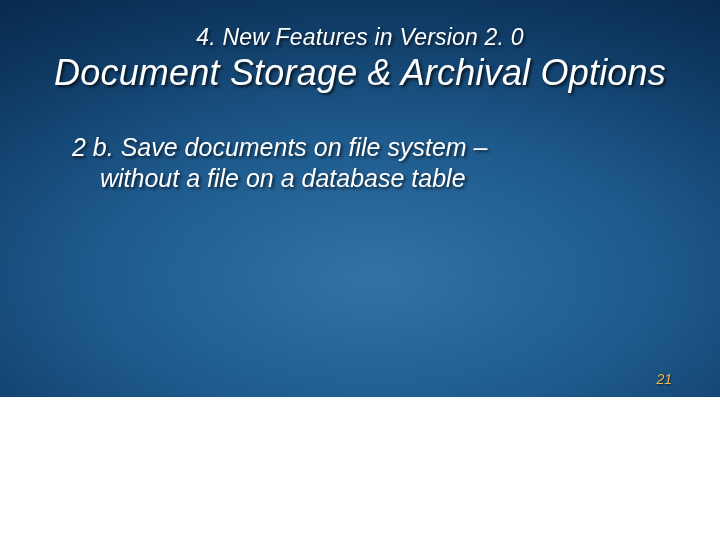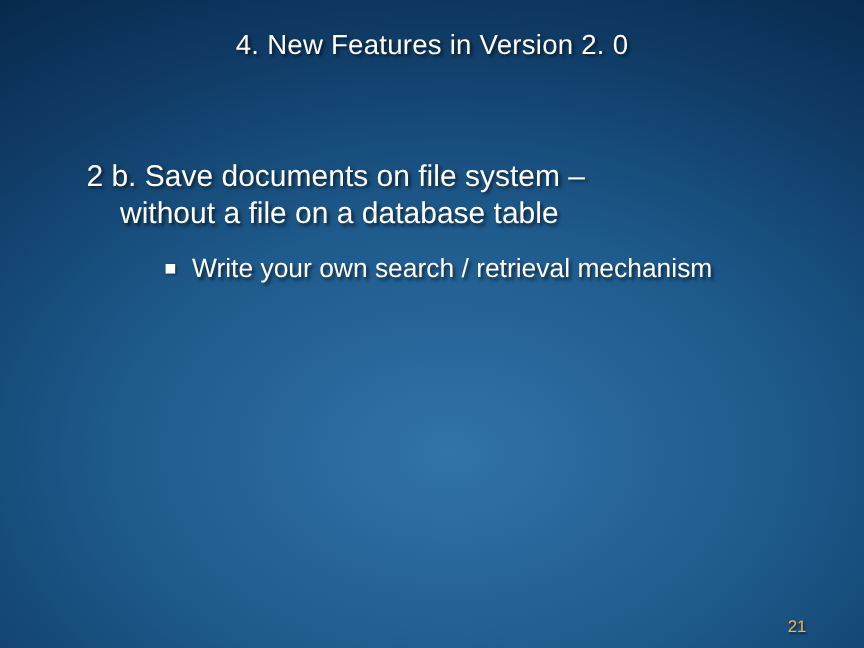--- a/index.html
+++ b/index.html
@@ -5,30 +5,31 @@
   html, body {
     margin: 0;
     padding: 0;
     width: 720px;
     height: 540px;
     overflow: hidden;
     font-family: Verdana, Geneva, sans-serif;
   }
   .slide {
     width: 720px;
-    height: 540px;
+    height: 397px;
     background: radial-gradient(ellipse 130% 120% at 52% 70%,
                 #3273a8 0%,
                 #1e5a8c 30%,
                 #0f3a64 55%,
                 #062446 75%,
                 #021530 100%);
     position: relative;
     color: #fff;
     box-sizing: border-box;
+    font-style: italic;
   }
   .kicker {
     position: absolute;
     top: 24px;
     left: 0;
     width: 100%;
     text-align: center;
     font-family: Arial, Helvetica, sans-serif;
     font-size: 23px;
     color: #ffffff;
@@ -95,25 +96,25 @@
     text-shadow: 1px 1px 2px rgba(0,0,0,0.6);
   }
 </style>
 </head>
 <body>
 
 <div class="slide">
 
   <div class="kicker">4. New Features in Version 2. 0</div>
 
+  <div class="title">Document Storage &amp; Archival Options</div>
 
   <div class="subhead">
     <span>2 b. Save documents on file system –</span>
     <span class="indent2">without a file on a database table</span>
   </div>
 
   <div class="bullets">
-    <div class="bullet">Write your own search / retrieval mechanism</div>
   </div>
 
   <div class="pagenum">21</div>
 
 </div>
 
 </body></html>

